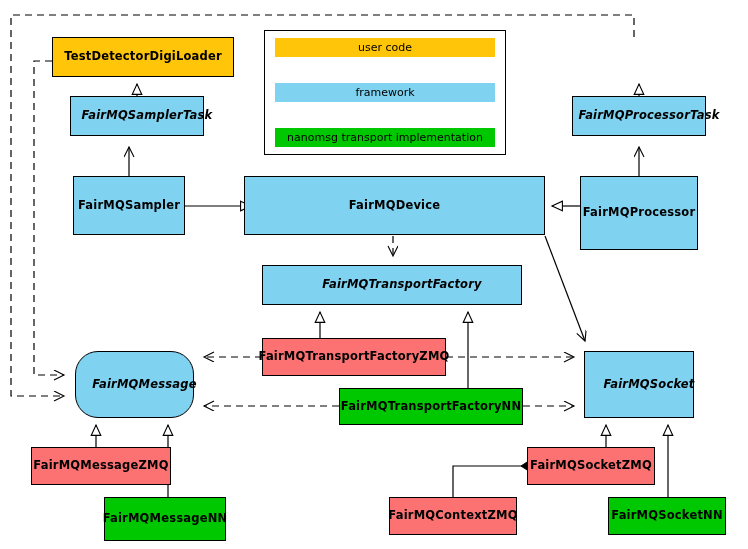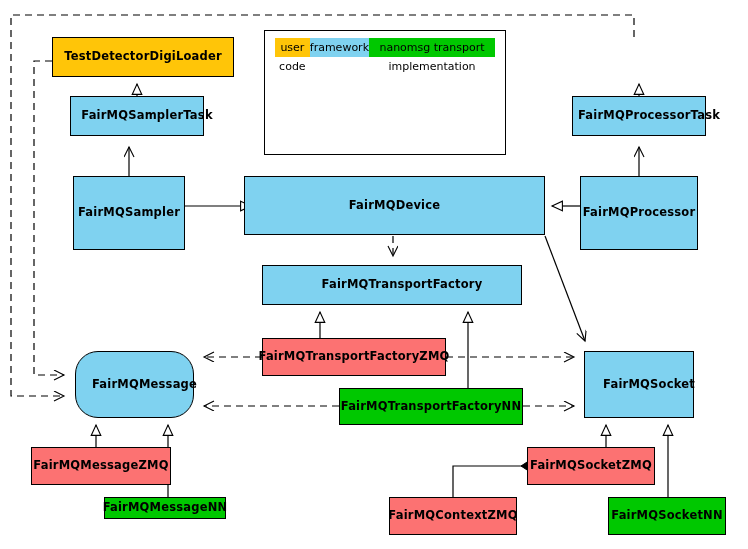--- a/index.html
+++ b/index.html
@@ -3,28 +3,28 @@
 <meta charset="utf-8">
 <title>FairMQ Class Diagram</title>
 <style>
   html,body{margin:0;padding:0;background:#ffffff;}
   body{font-family:"DejaVu Sans","Liberation Sans",sans-serif;}
   #canvas{position:relative;width:748px;height:549px;background:#ffffff;overflow:hidden;}
   svg#wires{position:absolute;left:0;top:0;width:748px;height:549px;}
   .node{position:absolute;box-sizing:border-box;border:1px solid #000000;
         display:flex;align-items:center;justify-content:center;text-align:center;
         font-size:11.5px;font-weight:bold;color:#000000;letter-spacing:0.2px;line-height:1.15;}
-  .abstract{padding-left:20px;}
+  .abstract{font-style:italic;padding-left:20px;}
   .c-user{background:#FFC508;}
   .c-fw{background:#7FD2F0;}
   .c-zmq{background:#FC7272;}
   .c-nn{background:#00C800;}
   #legend{position:absolute;left:264px;top:30px;width:242px;height:125px;
           background:#ffffff;border:1px solid #000000;box-sizing:border-box;
-          padding:7px 10px;display:flex;flex-direction:row;justify-content:space-between;}
+          padding:7px 10px;display:flex;flex-direction:column;justify-content:space-between;}
   .legend-row{height:19px;line-height:19px;text-align:center;font-size:11px;
               font-weight:normal;color:#000000;}
 </style>
 </head>
 <body>
 
 <div id="canvas">
 
   <svg id="wires" viewBox="0 0 748 549" xmlns="http://www.w3.org/2000/svg">
     <defs>
@@ -81,39 +81,39 @@
     <div class="legend-row c-nn">nanomsg transport implementation</div>
   </div>
 
   <div class="node c-user" style="left:52px;top:37px;width:182px;height:40px;">TestDetectorDigiLoader</div>
 
 
   <div class="node c-fw abstract" style="left:70px;top:96px;width:134px;height:40px;">FairMQSamplerTask</div>
 
   <div class="node c-fw abstract" style="left:572px;top:96px;width:134px;height:40px;">FairMQProcessorTask</div>
 
-  <div class="node c-fw" style="left:73px;top:176px;width:112px;height:74px;">FairMQSampler</div>
+  <div class="node c-fw" style="left:73px;top:176px;width:112px;height:59px;">FairMQSampler</div>
 
   <div class="node c-fw" style="left:244px;top:176px;width:301px;height:59px;">FairMQDevice</div>
 
   <div class="node c-fw" style="left:580px;top:176px;width:118px;height:74px;">FairMQProcessor</div>
 
   <div class="node c-fw abstract" style="left:262px;top:265px;width:260px;height:40px;">FairMQTransportFactory</div>
 
   <div class="node c-zmq" style="left:262px;top:338px;width:184px;height:38px;">FairMQTransportFactoryZMQ</div>
 
   <div class="node c-nn" style="left:339px;top:388px;width:184px;height:37px;">FairMQTransportFactoryNN</div>
 
   <div class="node c-fw abstract" style="left:75px;top:351px;width:119px;height:67px;border-radius:23px;">FairMQMessage</div>
 
   <div class="node c-fw abstract" style="left:584px;top:351px;width:110px;height:67px;">FairMQSocket</div>
 
   <div class="node c-zmq" style="left:31px;top:447px;width:140px;height:38px;">FairMQMessageZMQ</div>
 
-  <div class="node c-nn" style="left:104px;top:497px;width:122px;height:22px;">FairMQMessageNN</div>
+  <div class="node c-nn" style="left:104px;top:497px;width:122px;height:44px;">FairMQMessageNN</div>
 
   <div class="node c-zmq" style="left:527px;top:447px;width:128px;height:38px;">FairMQSocketZMQ</div>
 
   <div class="node c-zmq" style="left:389px;top:497px;width:128px;height:38px;">FairMQContextZMQ</div>
 
   <div class="node c-nn" style="left:608px;top:497px;width:118px;height:38px;">FairMQSocketNN</div>
 
 </div>
 
 </body></html>

